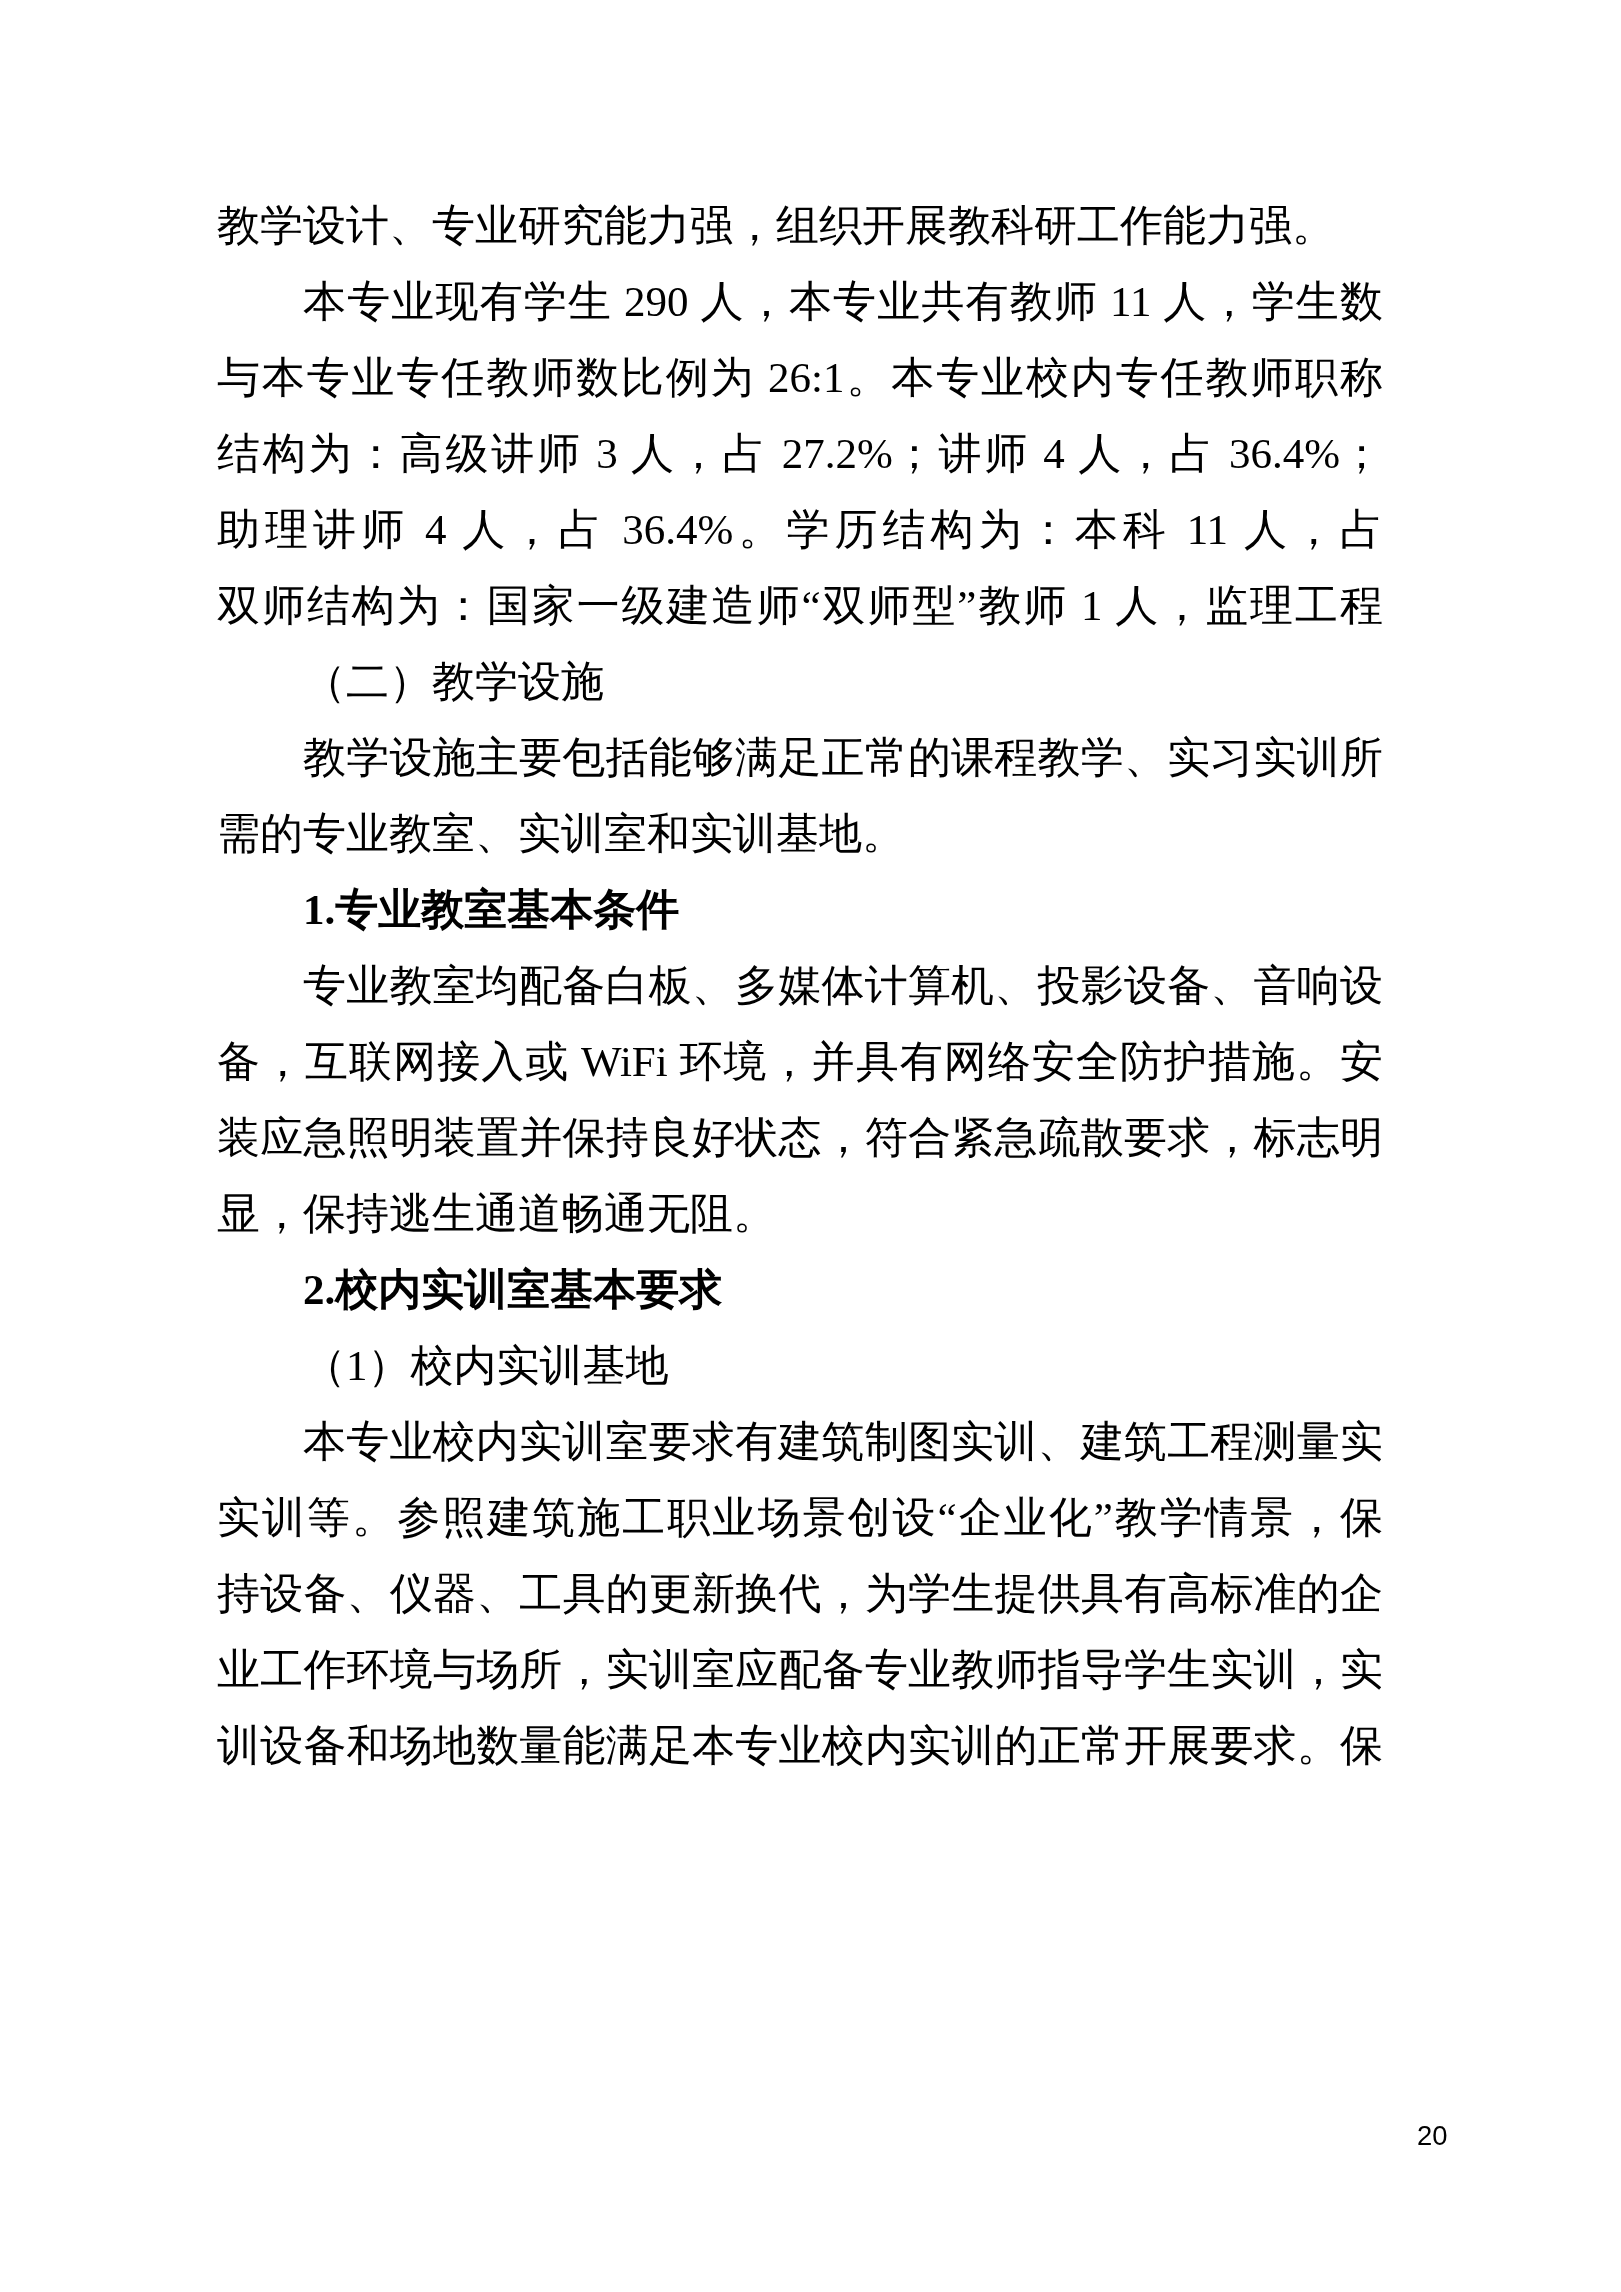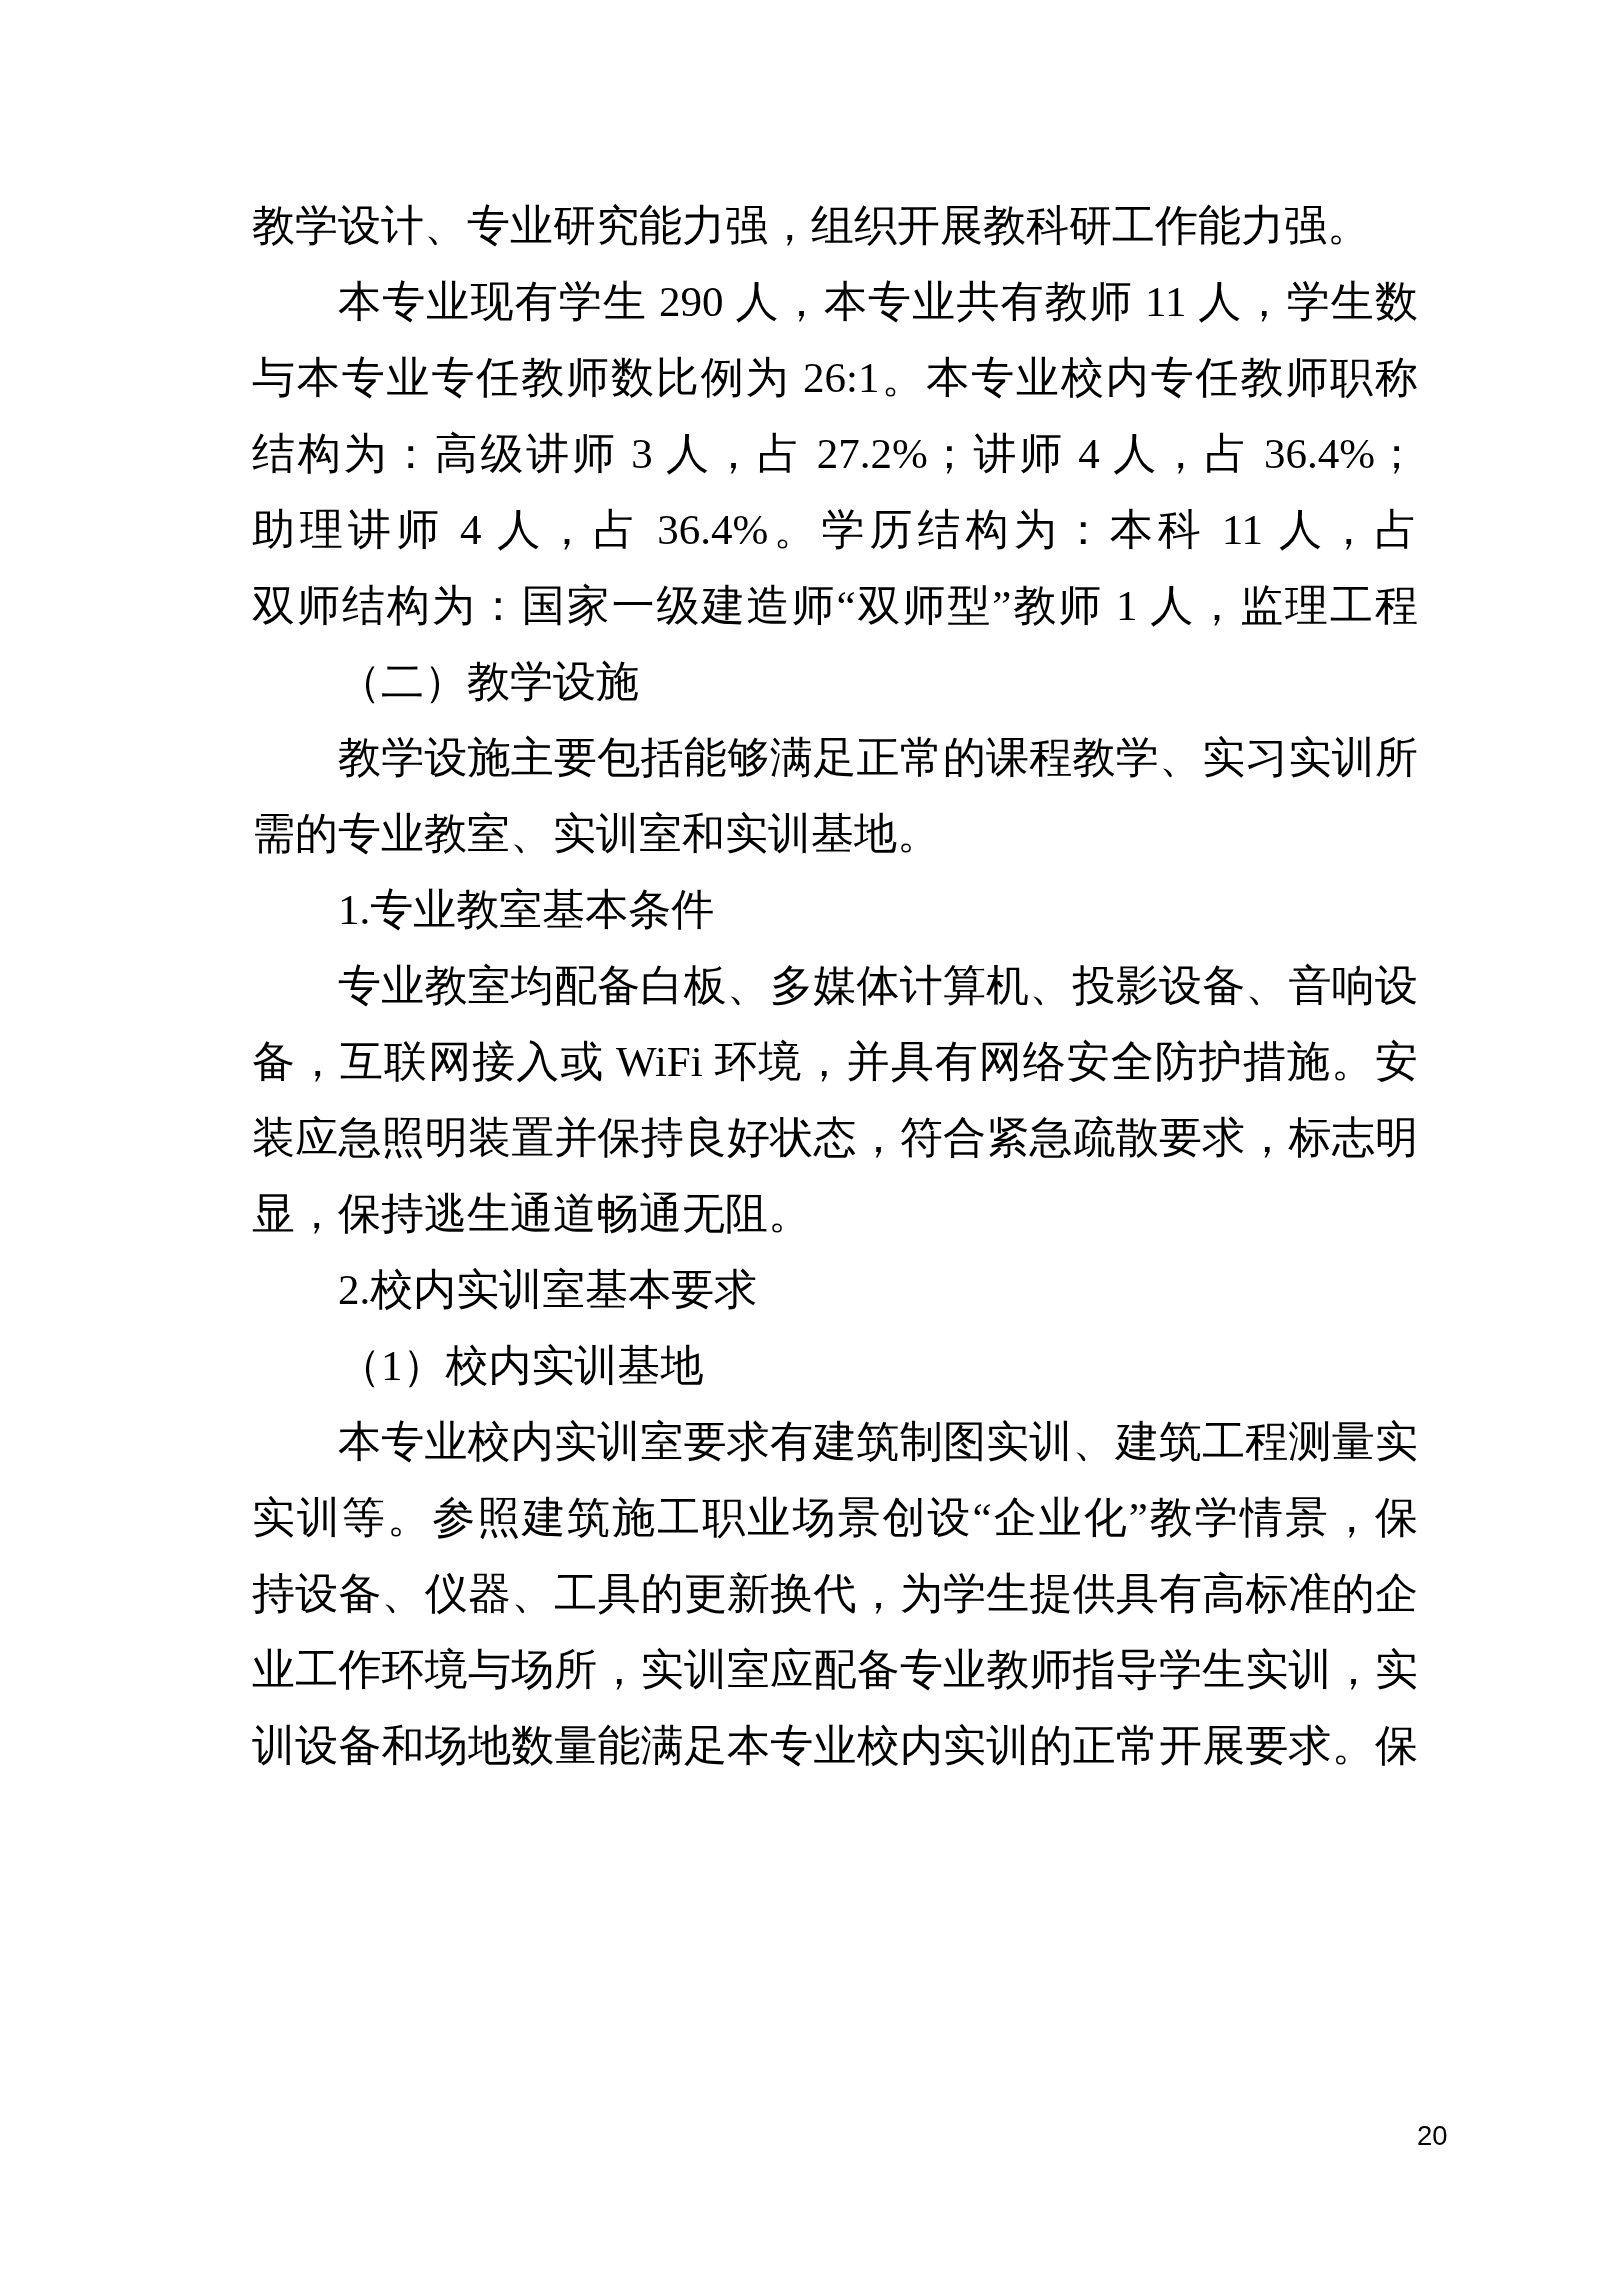--- a/index.html
+++ b/index.html
@@ -11,40 +11,40 @@
     position: relative;
     width: 1621px;
     height: 2293px;
     background: #ffffff;
     color: #000000;
     font-family: "Liberation Serif", "DejaVu Serif", serif;
     overflow: hidden;
   }
   .text-block {
     position: absolute;
-    left: 252px;
+    left: 217px;
     top: 188px;
     width: 1166px;
     font-size: 43px;
     line-height: 76px;
   }
   .line {
     height: 76px;
     overflow: hidden;
     text-align: left;
   }
   .indent {
     text-indent: 86px;
   }
   .j {
     text-align: justify;
     text-align-last: justify;
   }
   .bold {
-    font-weight: 400;
+    font-weight: 700;
   }
   .page-number {
     position: absolute;
     left: 1417px;
     top: 2119px;
     font-size: 27.4px;
     line-height: 33px;
     font-family: "Liberation Sans", "DejaVu Sans", sans-serif;
     color: #000000;
   }

